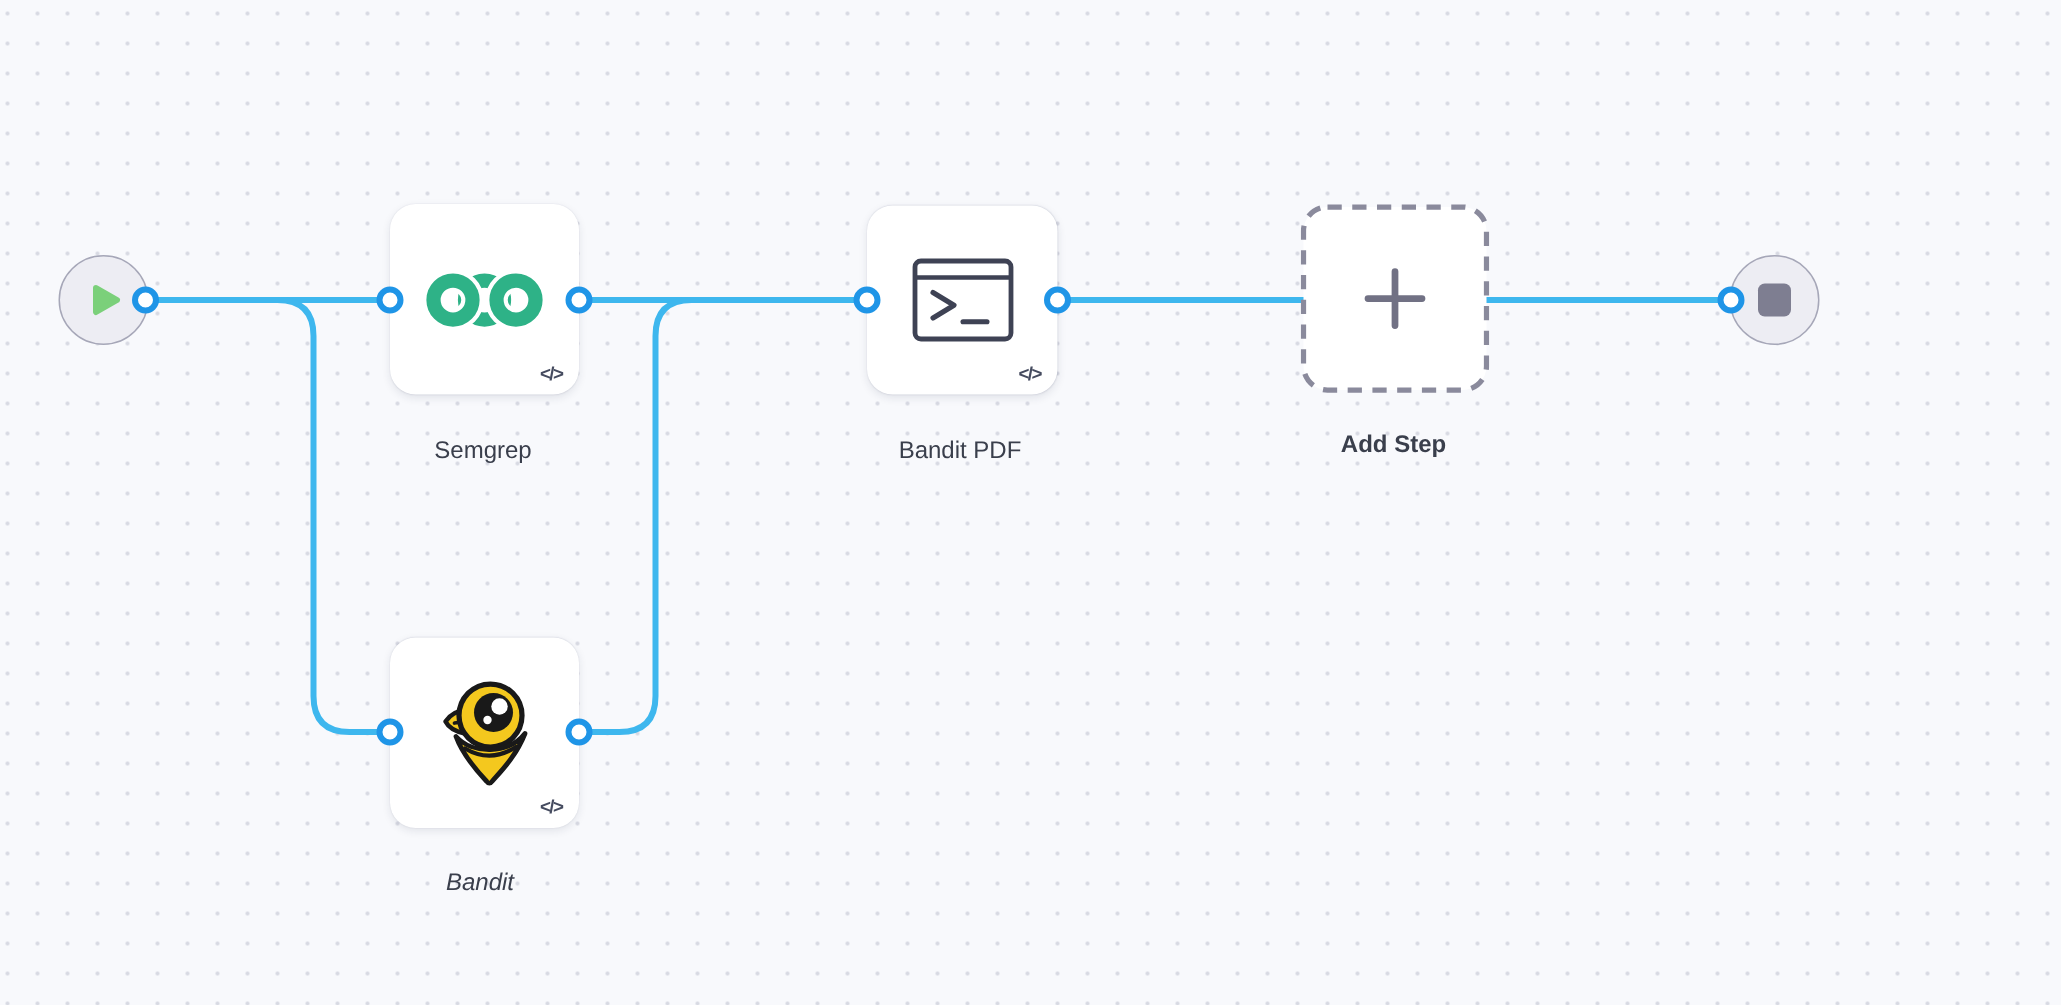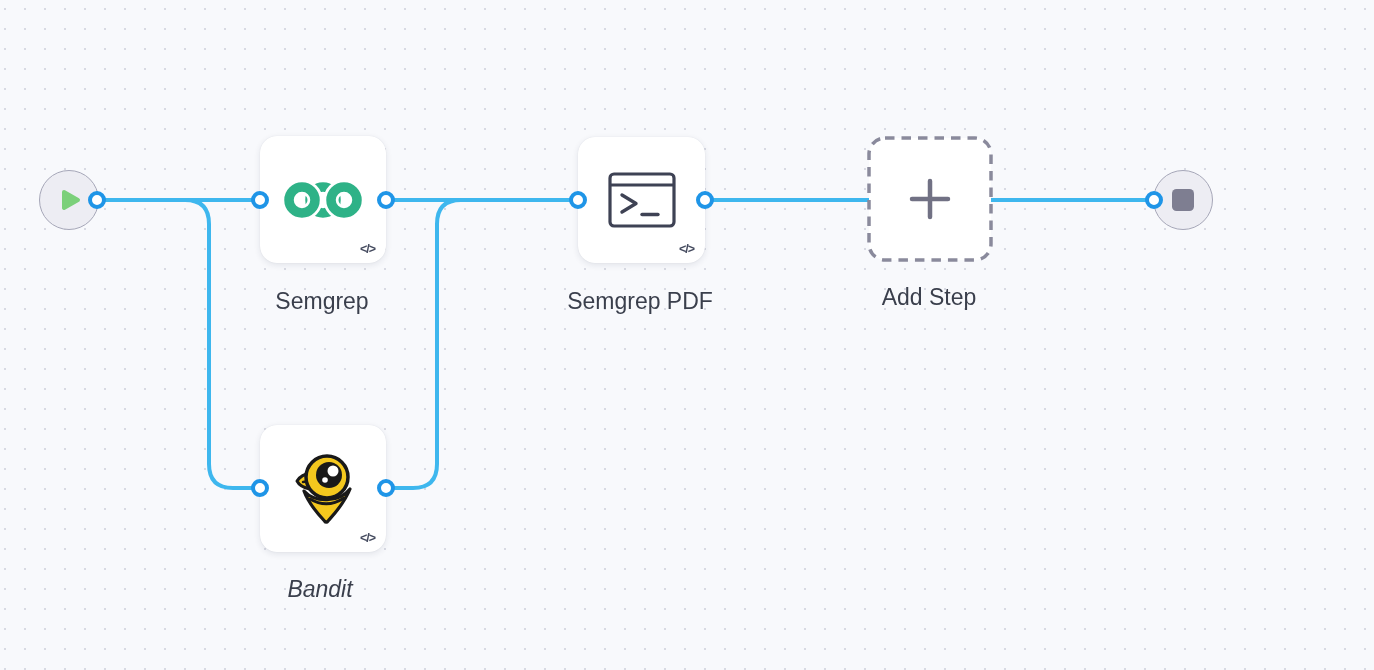--- a/index.html
+++ b/index.html
@@ -37,21 +37,21 @@
     display:flex;align-items:center;justify-content:center;cursor:pointer;
   }
   .stop-square{width:22px;height:22px;border-radius:4.5px;background:#7e7e91;}
   .port{
     position:absolute;z-index:3;width:10px;height:10px;background:#ffffff;
     border:4px solid #1f95e7;border-radius:50%;
     transform:translate(-50%,-50%);cursor:crosshair;
   }
   .node-label{
     position:absolute;z-index:2;transform:translate(-50%,-50%);
-    font-size:23px;color:#3a3f4c;white-space:nowrap;user-select:none;
+    font-size:16px;color:#3a3f4c;white-space:nowrap;user-select:none;
   }
 </style>
 </head>
 <body>
 
 <div class="canvas">
 
   <svg class="wires" width="1374" height="670" viewBox="0 0 1374 670">
     <path class="wire" d="M97 200 H260"></path>
     <path class="wire" d="M97 200 H185 Q209 200 209 224 V464 Q209 488 233 488 H260"></path>
@@ -95,31 +95,31 @@
 
   <div class="card" style="left:578px;top:137px;width:127px;height:126px;">
     <svg width="68" height="56" viewBox="0 0 68 56">
       <rect x="2" y="2" width="64" height="52" rx="4" fill="none" stroke="#3e4254" stroke-width="3.2"></rect>
       <line x1="2" y1="13" x2="66" y2="13" stroke="#3e4254" stroke-width="3"></line>
       <path d="M14 23 L28 31.5 L14 40" fill="none" stroke="#3e4254" stroke-width="3.4" stroke-linecap="round" stroke-linejoin="round"></path>
       <line x1="34" y1="42.5" x2="50" y2="42.5" stroke="#3e4254" stroke-width="3.4" stroke-linecap="round"></line>
     </svg>
     <span class="code-badge">&lt;/&gt;</span>
   </div>
-  <div class="node-label" style="left:640px;top:301px;">Semgrep PDF</div>
+  <div class="node-label" style="left:640px;top:301px;">Bandit PDF</div>
 
   <div class="card-addstep" style="left:867px;top:136px;width:126px;height:126px;">
     <svg class="dash-frame" width="126" height="126" viewBox="0 0 126 126">
       <rect x="2" y="2" width="122" height="122" rx="16" fill="#ffffff" stroke="#8a8a9c" stroke-width="3.5" stroke-dasharray="9.5 7"></rect>
     </svg>
     <svg width="48" height="48" viewBox="0 0 48 48" style="position:relative;">
       <path d="M24 6 V42 M6 24 H42" fill="none" stroke="#717184" stroke-width="4.5" stroke-linecap="round"></path>
     </svg>
   </div>
-  <div class="node-label" style="left:929px;top:297px;">Add Step</div>
+  <div class="node-label" style="left:929px;top:297px;font-weight:bold;">Add Step</div>
 
   <div class="terminal-node" style="left:1153px;top:170px;">
     <div class="stop-square"></div>
   </div>
 
   <div class="port" style="left:97px;top:200px;"></div>
   <div class="port" style="left:260px;top:200px;"></div>
   <div class="port" style="left:386px;top:200px;"></div>
   <div class="port" style="left:260px;top:488px;"></div>
   <div class="port" style="left:386px;top:488px;"></div>

